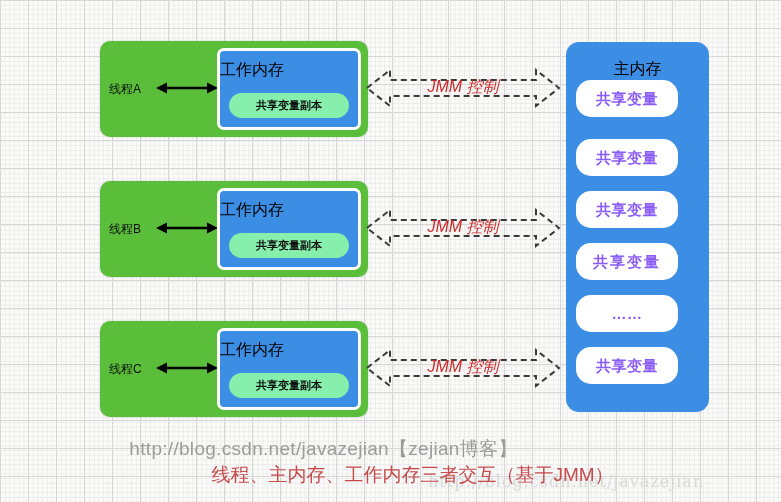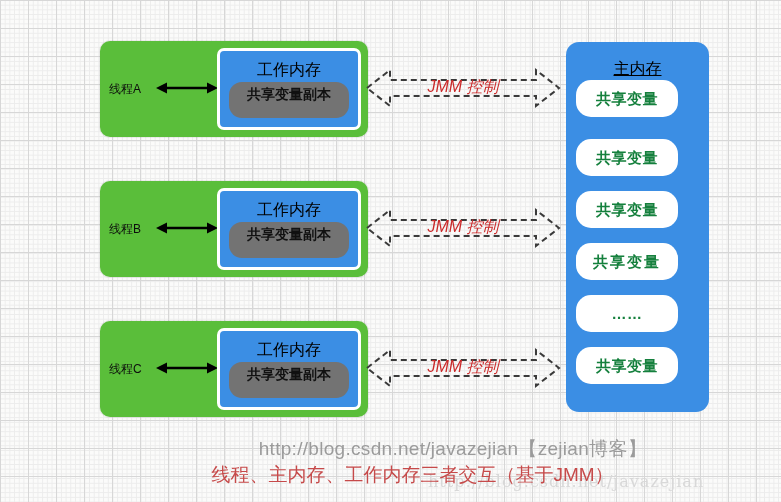--- a/index.html
+++ b/index.html
@@ -28,57 +28,57 @@
   .thread-label {
     position: absolute; left: 9px; top: 50%; transform: translateY(-50%);
     font-size: 12px; color: #0d0d0d; white-space: nowrap;
   }
   .black-arrow { position: absolute; left: 56px; top: 40px; }
   .wm-box {
     position: absolute; left: 117px; top: 7px; width: 144px; height: 82px;
     background: #3b8ee4; border: 3px solid #ffffff; border-radius: 7px;
     box-sizing: border-box;
   }
-  .wm-title { margin-top: 9px; text-align: center; font-size: 16px; color: #000; }
+  .wm-title { margin-top: 9px; text-align: left; font-size: 16px; color: #000; }
   .wm-pill {
     position: absolute; left: 50%; transform: translateX(-50%); bottom: 9px;
-    width: 120px; height: 36px; line-height: 25px; background: #737373;
-    border-radius: 13px; text-align: center; font-size: 14px; font-weight: 600; color: #111;
+    width: 120px; height: 25px; line-height: 25px; background: #86efac;
+    border-radius: 13px; text-align: center; font-size: 11px; font-weight: 600; color: #111;
   }
 
   
   .jmm-arrow { position: absolute; left: 364px; width: 198px; height: 44px; font-style: italic; }
   .jmm-1 { top: 66px; } .jmm-2 { top: 206px; } .jmm-3 { top: 346px; }
   .jmm-arrow svg { position: absolute; inset: 0; }
   .jmm-label {
     position: absolute; left: 0; right: 0; top: 50%; transform: translateY(-52%);
     text-align: center; font-size: 16px; color: #cb2a2a; white-space: nowrap;
   }
 
   
   .main-memory {
     position: absolute; left: 566px; top: 42px; width: 143px; height: 370px;
-    background: #3b8ee4; border-radius: 13px; text-decoration: underline;
+    background: #3b8ee4; border-radius: 13px;
   }
   .mm-title { margin-top: 17px; text-align: center; font-size: 16px; color: #000; }
   .mm-slot {
     position: absolute; left: 10px; width: 102px; height: 37px; line-height: 37px;
     background: #fff; border-radius: 15px; text-align: center;
-    font-size: 15px; font-weight: 600; color: #15803d; letter-spacing: 0.5px;
+    font-size: 15px; font-weight: 600; color: #8b5cf6; letter-spacing: 0.5px;
   }
   .mm-slot:nth-of-type(1) { top: 45px; }
   .mm-slot:nth-of-type(2) { top: 97px; }
   .mm-slot:nth-of-type(3) { top: 149px; }
   .mm-slot:nth-of-type(4) { top: 201px; letter-spacing: 2px; }
   .mm-slot:nth-of-type(5) { top: 253px; }
   .mm-slot:nth-of-type(6) { top: 305px; }
 
   
   .source-line {
-    position: absolute; top: 436px; left: 0; width: 647px; text-align: right;
+    position: absolute; top: 436px; left: 0; width: 647px; text-align: center;
     font-size: 19px; color: #9b9b9b; z-index: 2; letter-spacing: 0.3px;
   }
   .caption-red {
     position: absolute; top: 462px; left: 22px; width: 781px; text-align: center;
     font-size: 19px; color: #c64a4a; z-index: 2;
   }
   .watermark {
     position: absolute; top: 472px; left: 428px; z-index: 1;
     font-family: "DejaVu Serif", "Liberation Serif", serif;
     font-size: 16px; color: #d8d8d8; letter-spacing: 1px; white-space: nowrap;

